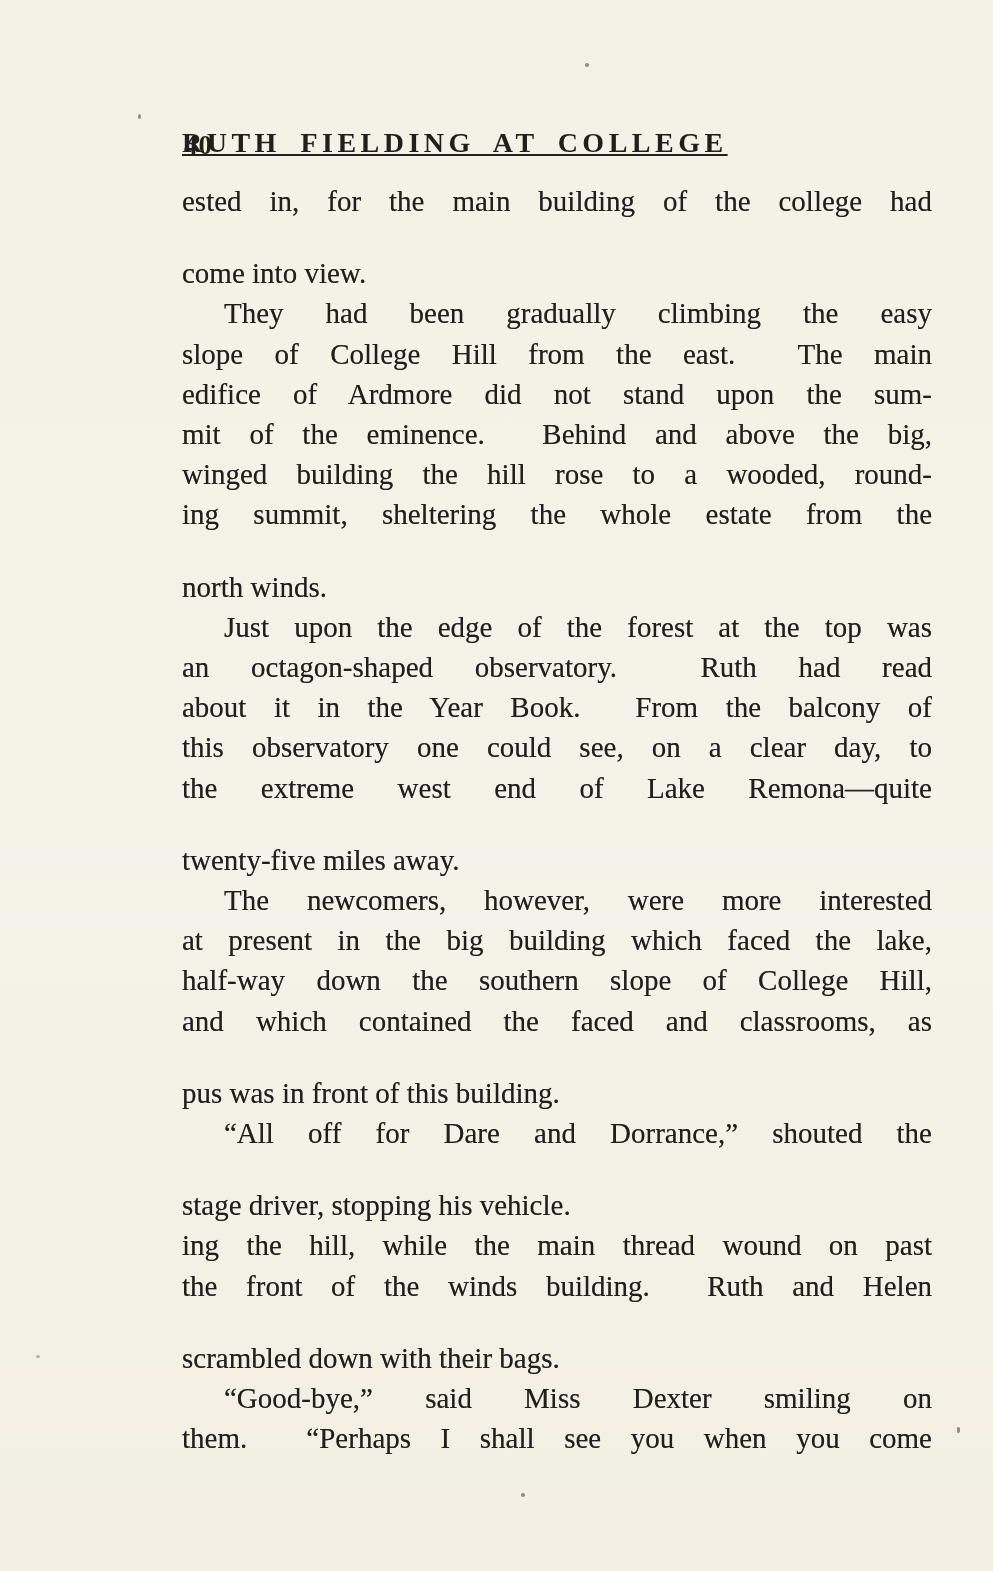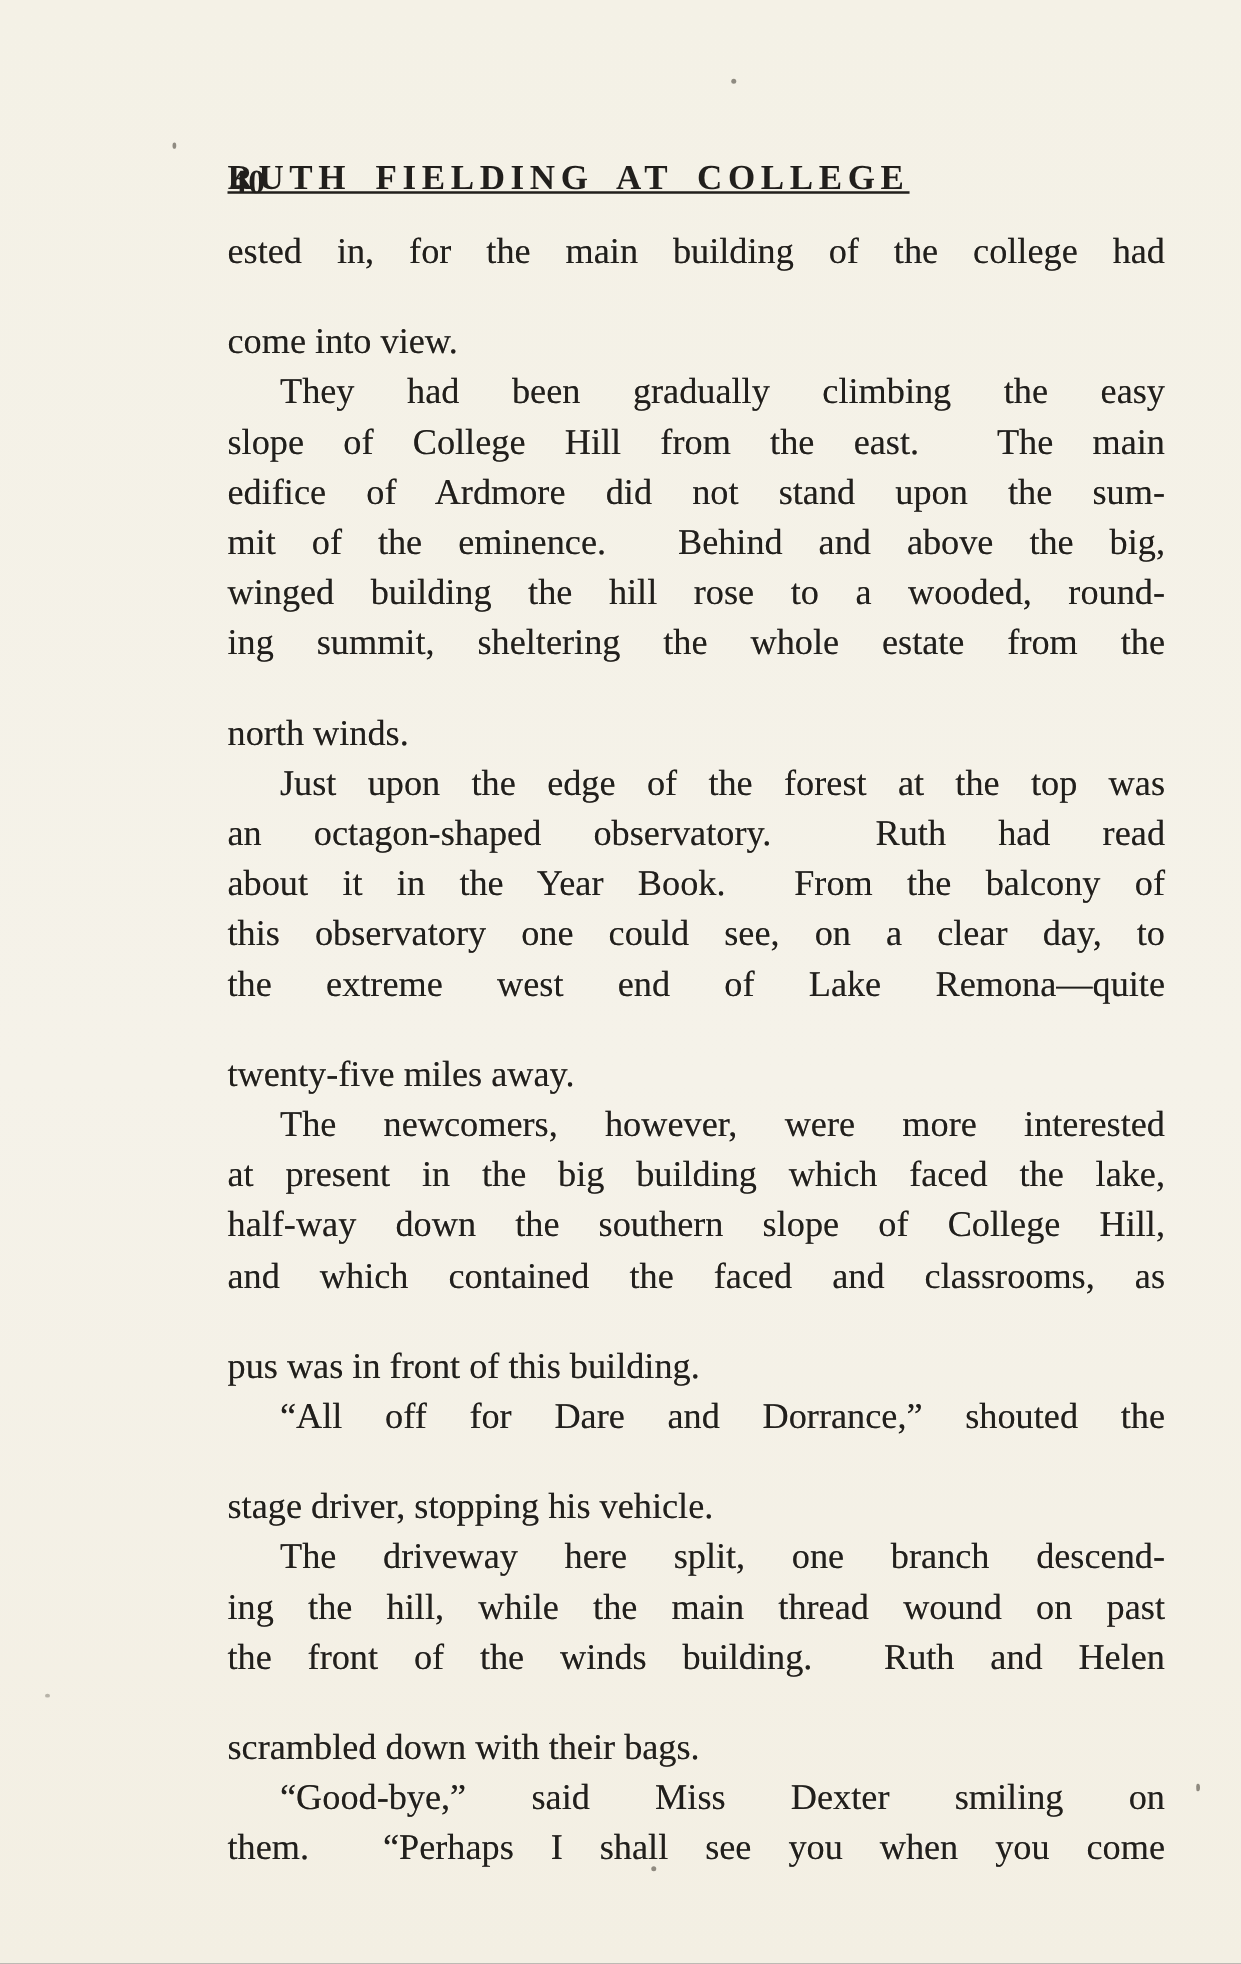--- a/index.html
+++ b/index.html
@@ -105,21 +105,20 @@
         <div class="line">at present in the big building which faced the lake,</div>
         <div class="line">half-way down the southern slope of College Hill,</div>
         <div class="line">and which contained the faced and classrooms, as</div>
         <div class="line last">pus was in front of this building.</div>
       </div>
       <div class="paragraph">
         <div class="line indent">“All off for Dare and Dorrance,” shouted the</div>
         <div class="line last">stage driver, stopping his vehicle.</div>
       </div>
       <div class="paragraph">
-        <div class="line indent">The driveway here split, one branch descend-</div>
         <div class="line">ing the hill, while the main thread wound on past</div>
         <div class="line">the front of the winds building.  Ruth and Helen</div>
         <div class="line last">scrambled down with their bags.</div>
       </div>
       <div class="paragraph">
         <div class="line indent">“Good-bye,” said Miss Dexter smiling on</div>
         <div class="line">them.  “Perhaps I shall see you when you come</div>
       </div>
     </div>
 

